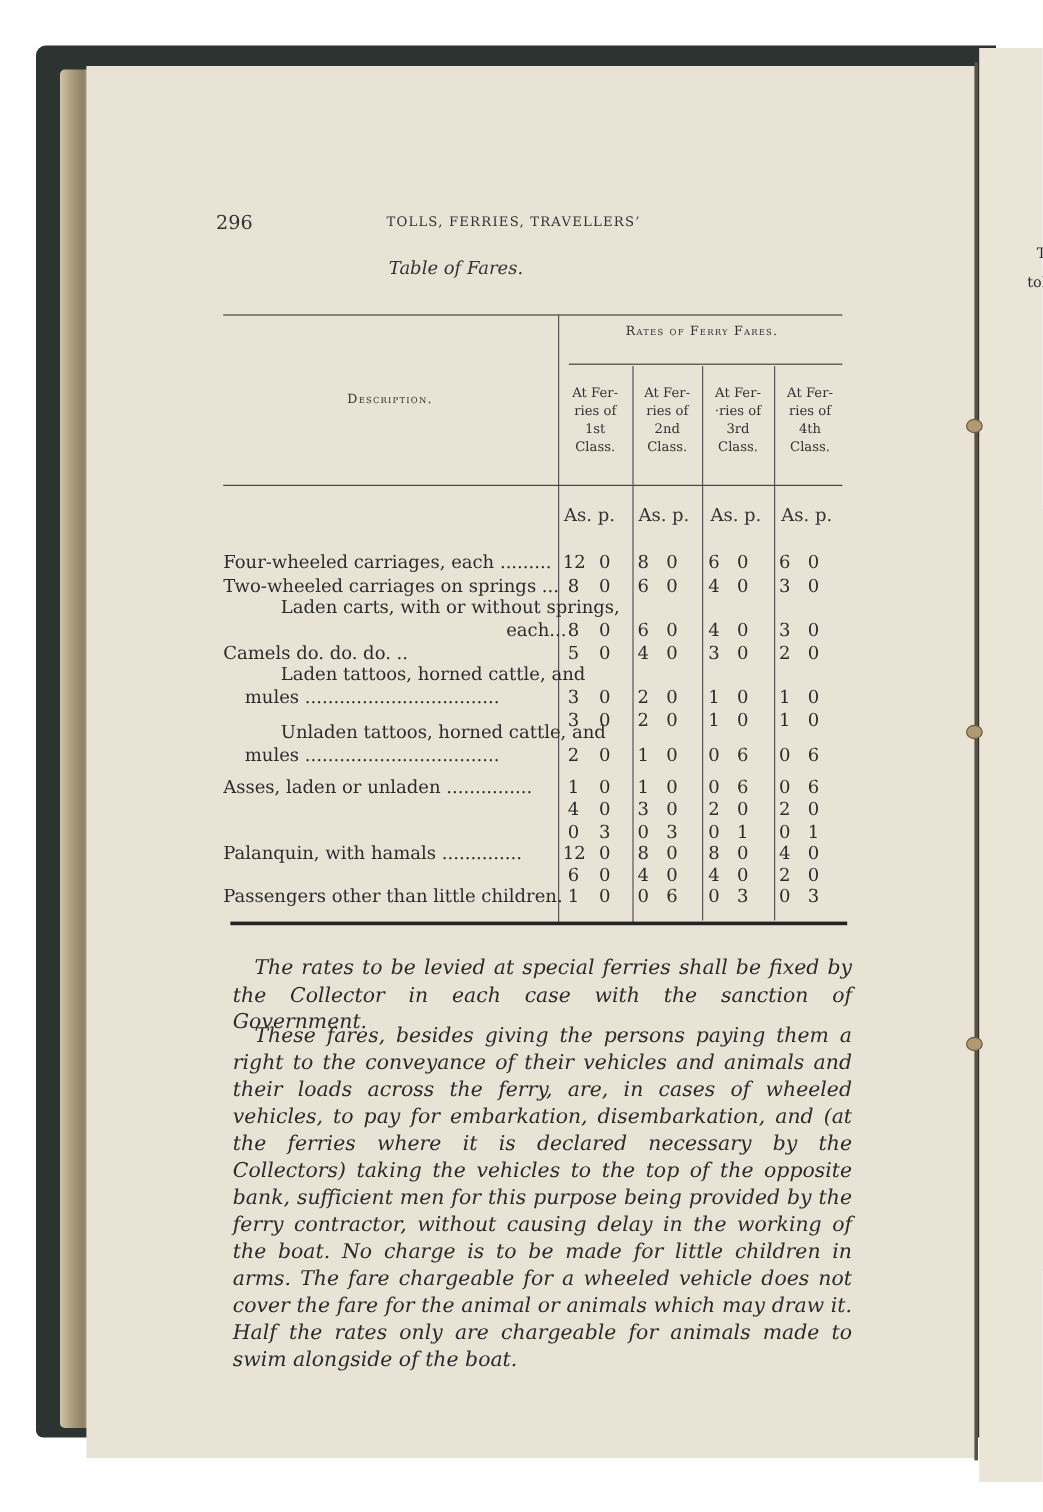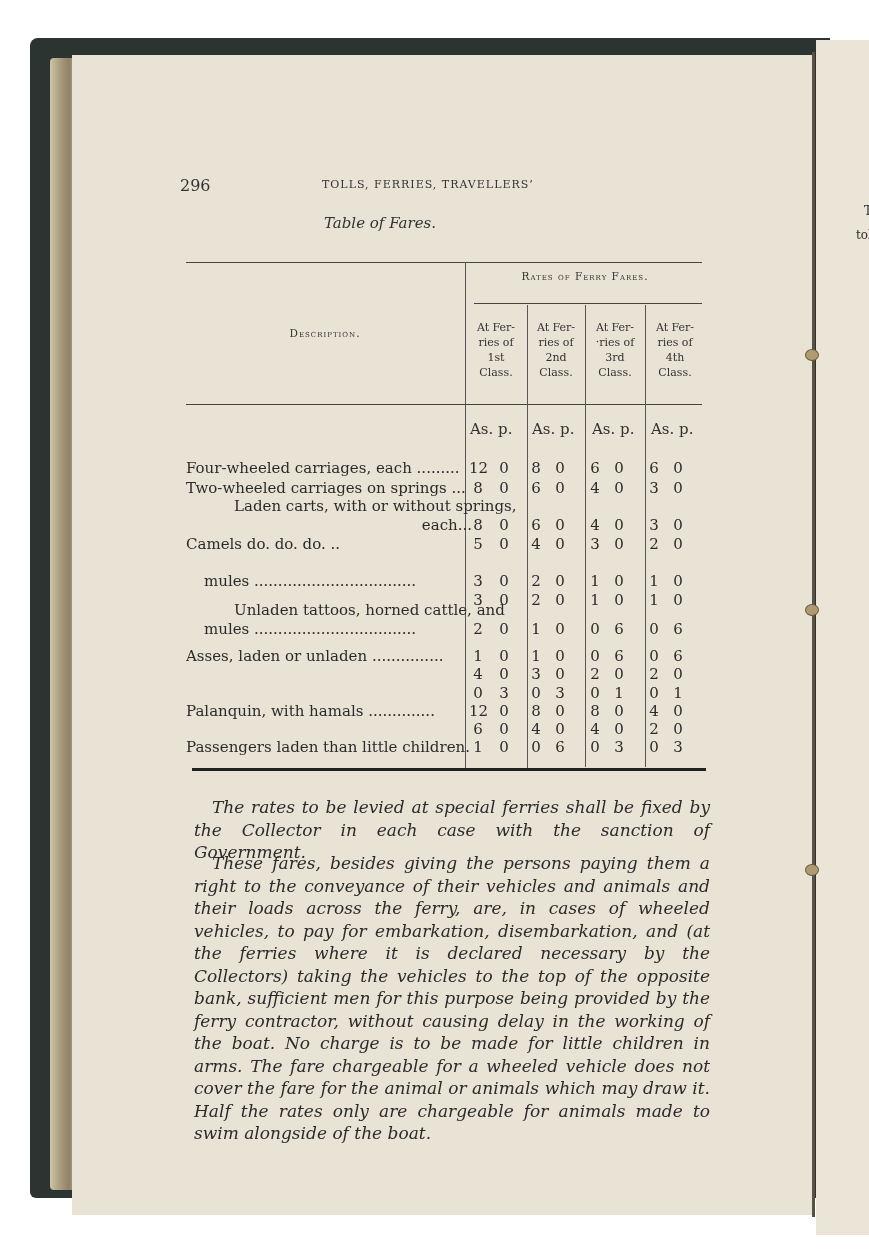--- a/index.html
+++ b/index.html
@@ -138,20 +138,21 @@
       <span class="num" style="left: 283px;">5</span>
       <span class="num" style="left: 309px;">0</span>
       <span class="num" style="left: 341px;">4</span>
       <span class="num" style="left: 365px;">0</span>
       <span class="num" style="left: 400px;">3</span>
       <span class="num" style="left: 424px;">0</span>
       <span class="num" style="left: 459px;">2</span>
       <span class="num" style="left: 483px;">0</span>
     </div>
     <div class="row" style="top: 572px;">
+      <span class="desc2">Laden tattoos, horned cattle, and</span>
       <span class="desc" style="padding-left: 18px;">mules ..................................</span>
       <span class="num" style="left: 283px;">3</span>
       <span class="num" style="left: 309px;">0</span>
       <span class="num" style="left: 341px;">2</span>
       <span class="num" style="left: 365px;">0</span>
       <span class="num" style="left: 400px;">1</span>
       <span class="num" style="left: 424px;">0</span>
       <span class="num" style="left: 459px;">1</span>
       <span class="num" style="left: 483px;">0</span>
     </div>
@@ -230,21 +231,21 @@
       <span class="num" style="left: 309px;">0</span>
       <span class="num" style="left: 341px;">4</span>
       <span class="num" style="left: 365px;">0</span>
       <span class="num" style="left: 400px;">4</span>
       <span class="num" style="left: 424px;">0</span>
       <span class="num" style="left: 459px;">2</span>
       <span class="num" style="left: 483px;">0</span>
     </div>
     <div class="row" style="top: 738px;">
       <span class="desc2"></span>
-      <span class="desc">Passengers laden than little children.</span>
+      <span class="desc">Passengers other than little children.</span>
       <span class="num" style="left: 283px;">1</span>
       <span class="num" style="left: 309px;">0</span>
       <span class="num" style="left: 341px;">0</span>
       <span class="num" style="left: 365px;">6</span>
       <span class="num" style="left: 400px;">0</span>
       <span class="num" style="left: 424px;">3</span>
       <span class="num" style="left: 459px;">0</span>
       <span class="num" style="left: 483px;">3</span>
     </div>
   </div>

